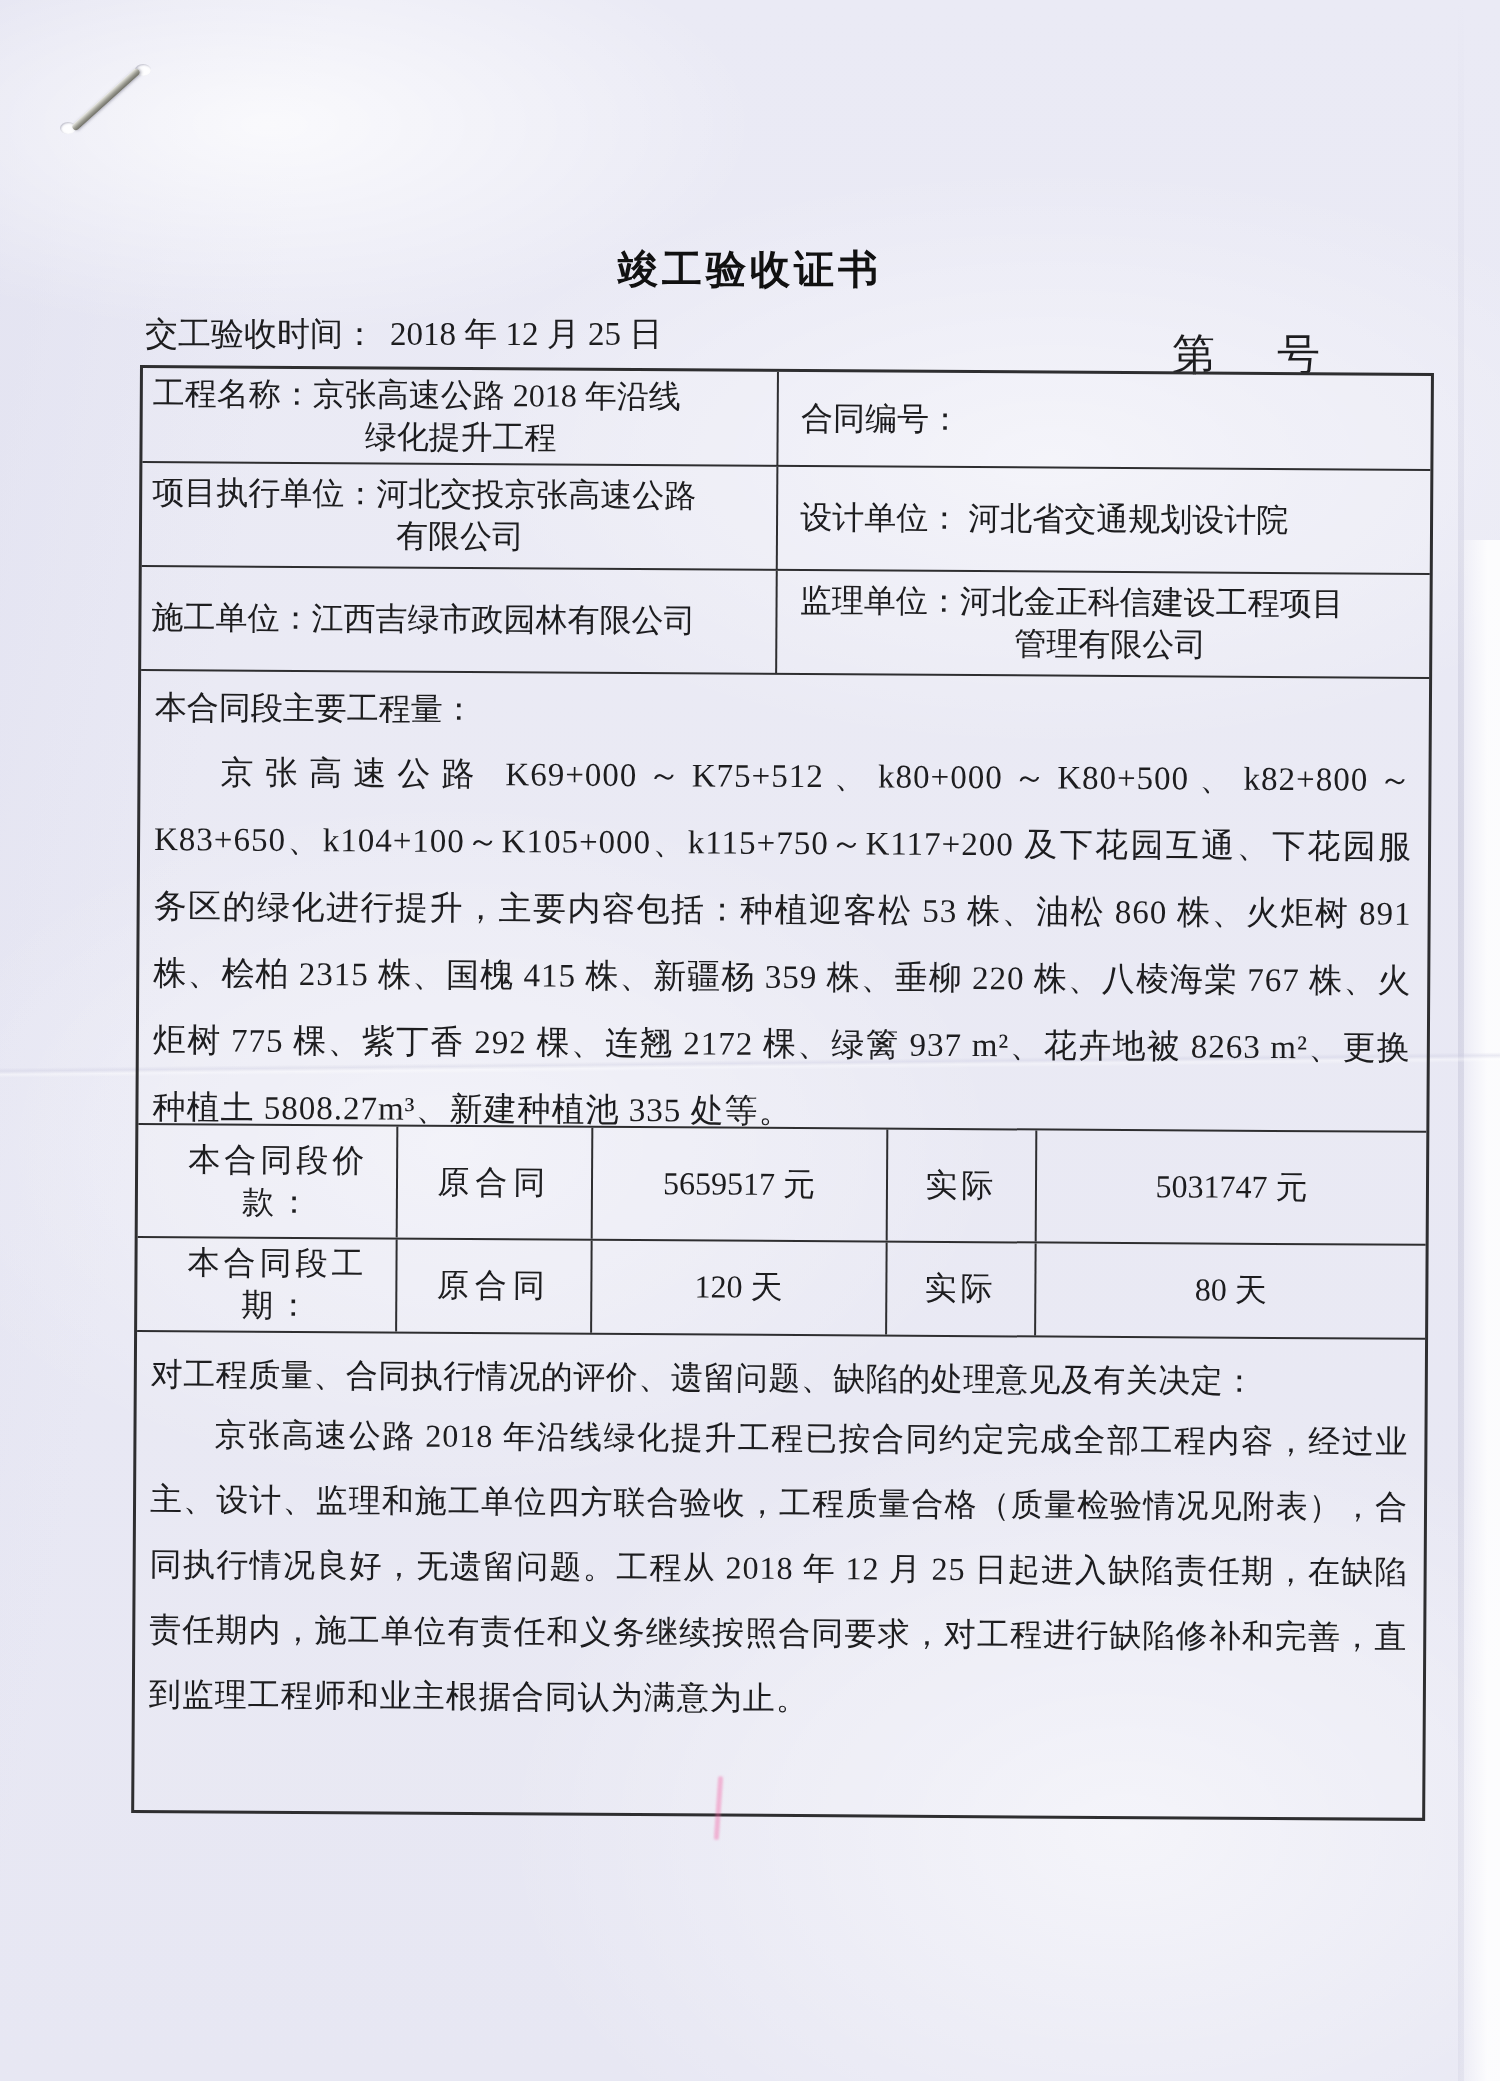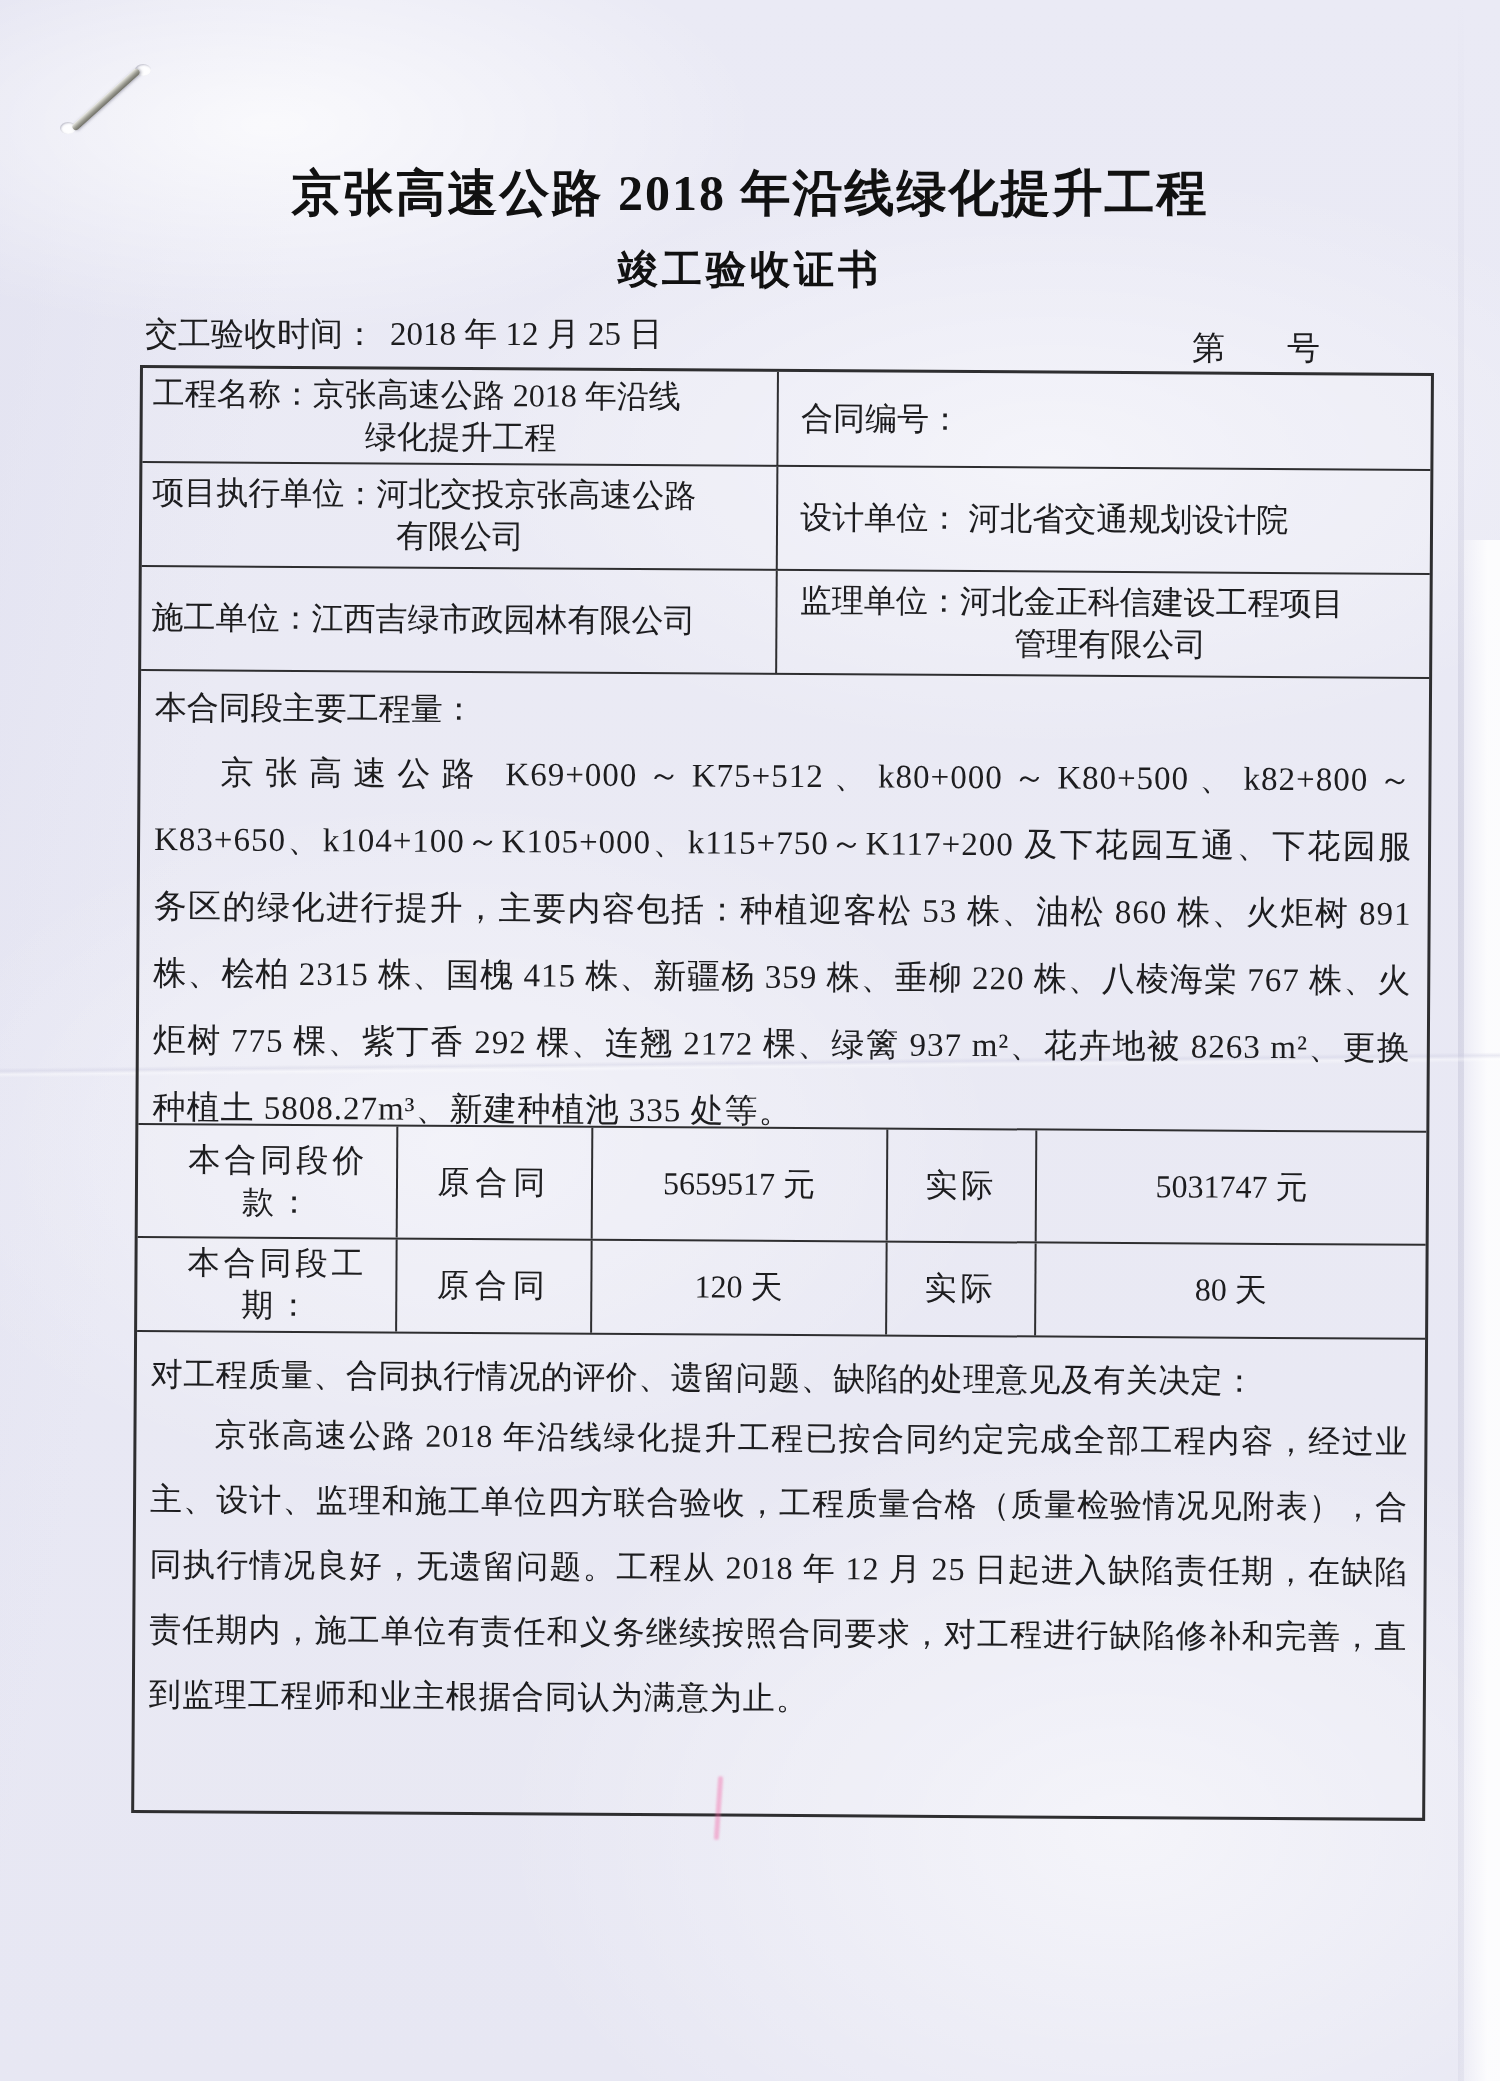--- a/index.html
+++ b/index.html
@@ -49,21 +49,21 @@
   }
   .subtitle{
     position:absolute;left:0;top:242px;width:100%;margin:0;
     text-align:center;font-size:40px;font-weight:700;letter-spacing:4px;color:#111;font-family:Liberation Mono, monospace;
   }
   .handover-row{
     position:absolute;left:145px;top:312px;width:1285px;height:48px;font-size:33px;
   }
   .handover-row .hv{margin-left:14px;}
   .serial{
-    position:absolute;right:110px;top:14px;font-size:33px;letter-spacing:0;
+    position:absolute;right:110px;top:14px;font-size:43px;letter-spacing:0;
   }
   .serial-gap{display:inline-block;width:62px;}
 
   .main-table{
     position:absolute;left:140px;top:365px;width:1288px;
     border:3px solid #2e2e30;
     transform:rotate(0.35deg);transform-origin:0 0;
     font-size:32px;line-height:1.3;
     background:rgba(255,255,255,.06);
   }
@@ -125,21 +125,20 @@
   <div class="page-edge-right"></div>
   <div class="page-edge-shadow"></div>
   <div class="wrinkle"></div>
 
   <div class="staple">
     <span class="dimple-a"></span>
     <span class="dimple-b"></span>
     <span class="wire"></span>
   </div>
 
-  <h1 class="title">京张高速公路 2018 年沿线绿化提升工程</h1>
   <h2 class="subtitle">竣工验收证书</h2>
 
   <div class="handover-row">
     <span>交工验收时间：</span><span class="hv">2018 年 12 月 25 日</span>
     <span class="serial"><span>第</span><span class="serial-gap"></span><span>号</span></span>
   </div>
 
   <div class="main-table">
 
     <div class="tr row-a">

